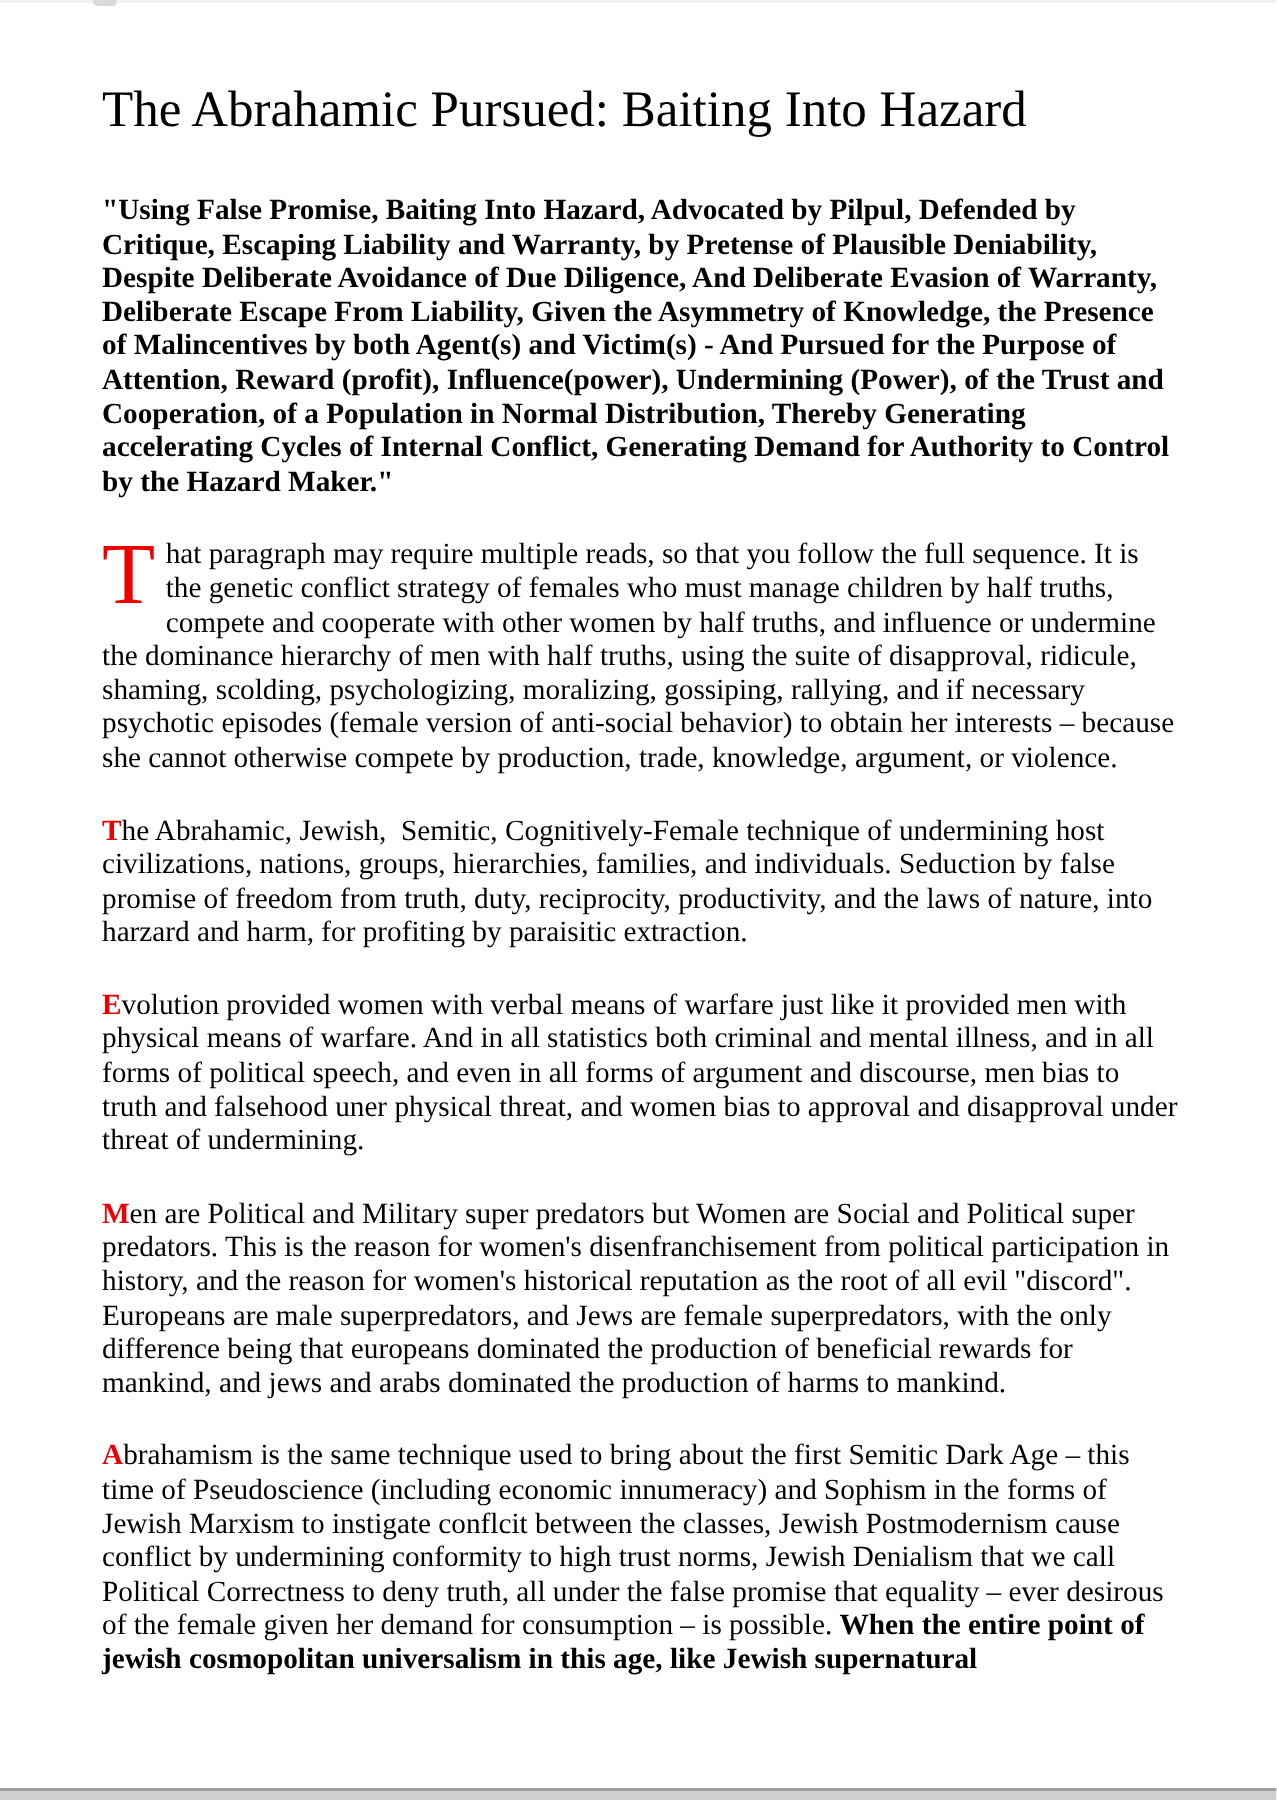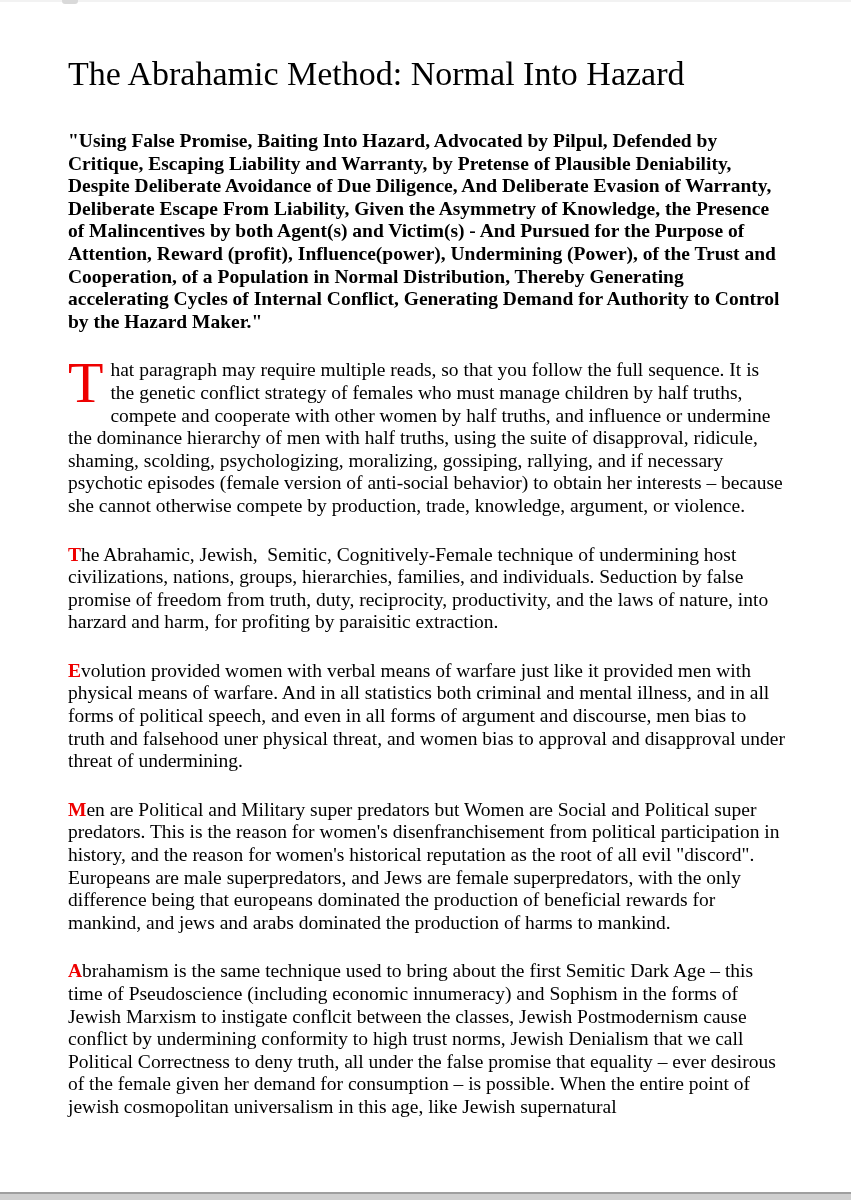--- a/index.html
+++ b/index.html
@@ -70,32 +70,32 @@
     font-size: 58px;
     line-height: 45px;
     padding: 1px 7px 0 0;
     font-weight: 400;
   }
   .initial {
     color: #ee0000;
     font-weight: 700;
   }
   .bold-tail {
-    font-weight: 400;
+    font-weight: 700;
   }
 </style>
 </head>
 <body>
 
 <div class="top-strip">
     <div class="top-tab"></div>
   </div>
 
 <main class="content">
-  <h1 class="title">The Abrahamic Method: Normal Into Hazard</h1>
+  <h1 class="title">The Abrahamic Pursued: Baiting Into Hazard</h1>
   <p class="quote">"Using False Promise, Baiting Into Hazard, Advocated by Pilpul, Defended by Critique, Escaping Liability and Warranty, by Pretense of Plausible Deniability, Despite Deliberate Avoidance of Due Diligence, And Deliberate Evasion of Warranty, Deliberate Escape From Liability, Given the Asymmetry of Knowledge, the Presence of Malincentives by both Agent(s) and Victim(s) - And Pursued for the Purpose of Attention, Reward (profit), Influence(power), Undermining (Power), of the Trust and Cooperation, of a Population in Normal Distribution, Thereby Generating accelerating Cycles of Internal Conflict, Generating Demand for Authority to Control by the Hazard Maker."</p>
   <p class="para"><span class="dropcap">T</span><span>hat paragraph may require multiple reads, so that you follow the full sequence. It is the genetic conflict strategy of females who must manage children by half truths, compete and cooperate with other women by half truths, and influence or undermine the dominance hierarchy of men with half truths, using the suite of disapproval, ridicule, shaming, scolding, psychologizing, moralizing, gossiping, rallying, and if necessary psychotic episodes (female version of anti-social behavior) to obtain her interests – because she cannot otherwise compete by production, trade, knowledge, argument, or violence.</span></p>
   <p class="para"><span class="initial">T</span><span>he Abrahamic, Jewish,  Semitic, Cognitively-Female technique of undermining host civilizations, nations, groups, hierarchies, families, and individuals. Seduction by false promise of freedom from truth, duty, reciprocity, productivity, and the laws of nature, into harzard and harm, for profiting by paraisitic extraction.</span></p>
   <p class="para"><span class="initial">E</span><span>volution provided women with verbal means of warfare just like it provided men with physical means of warfare. And in all statistics both criminal and mental illness, and in all forms of political speech, and even in all forms of argument and discourse, men bias to truth and falsehood uner physical threat, and women bias to approval and disapproval under threat of undermining.</span></p>
   <p class="para"><span class="initial">M</span><span>en are Political and Military super predators but Women are Social and Political super predators. This is the reason for women's disenfranchisement from political participation in history, and the reason for women's historical reputation as the root of all evil "discord".  Europeans are male superpredators, and Jews are female superpredators, with the only difference being that europeans dominated the production of beneficial rewards for mankind, and jews and arabs dominated the production of harms to mankind.</span></p>
   <p class="para"><span class="initial">A</span><span>brahamism is the same technique used to bring about the first Semitic Dark Age – this time of Pseudoscience (including economic innumeracy) and Sophism in the forms of Jewish Marxism to instigate conflcit between the classes, Jewish Postmodernism cause conflict by undermining conformity to high trust norms, Jewish Denialism that we call Political Correctness to deny truth, all under the false promise that equality – ever desirous of the female given her demand for consumption – is possible. </span><span class="bold-tail">When the entire point of jewish cosmopolitan universalism in this age, like Jewish supernatural</span></p>
 </main>
 
 <div class="bottom-bar"></div>
 

